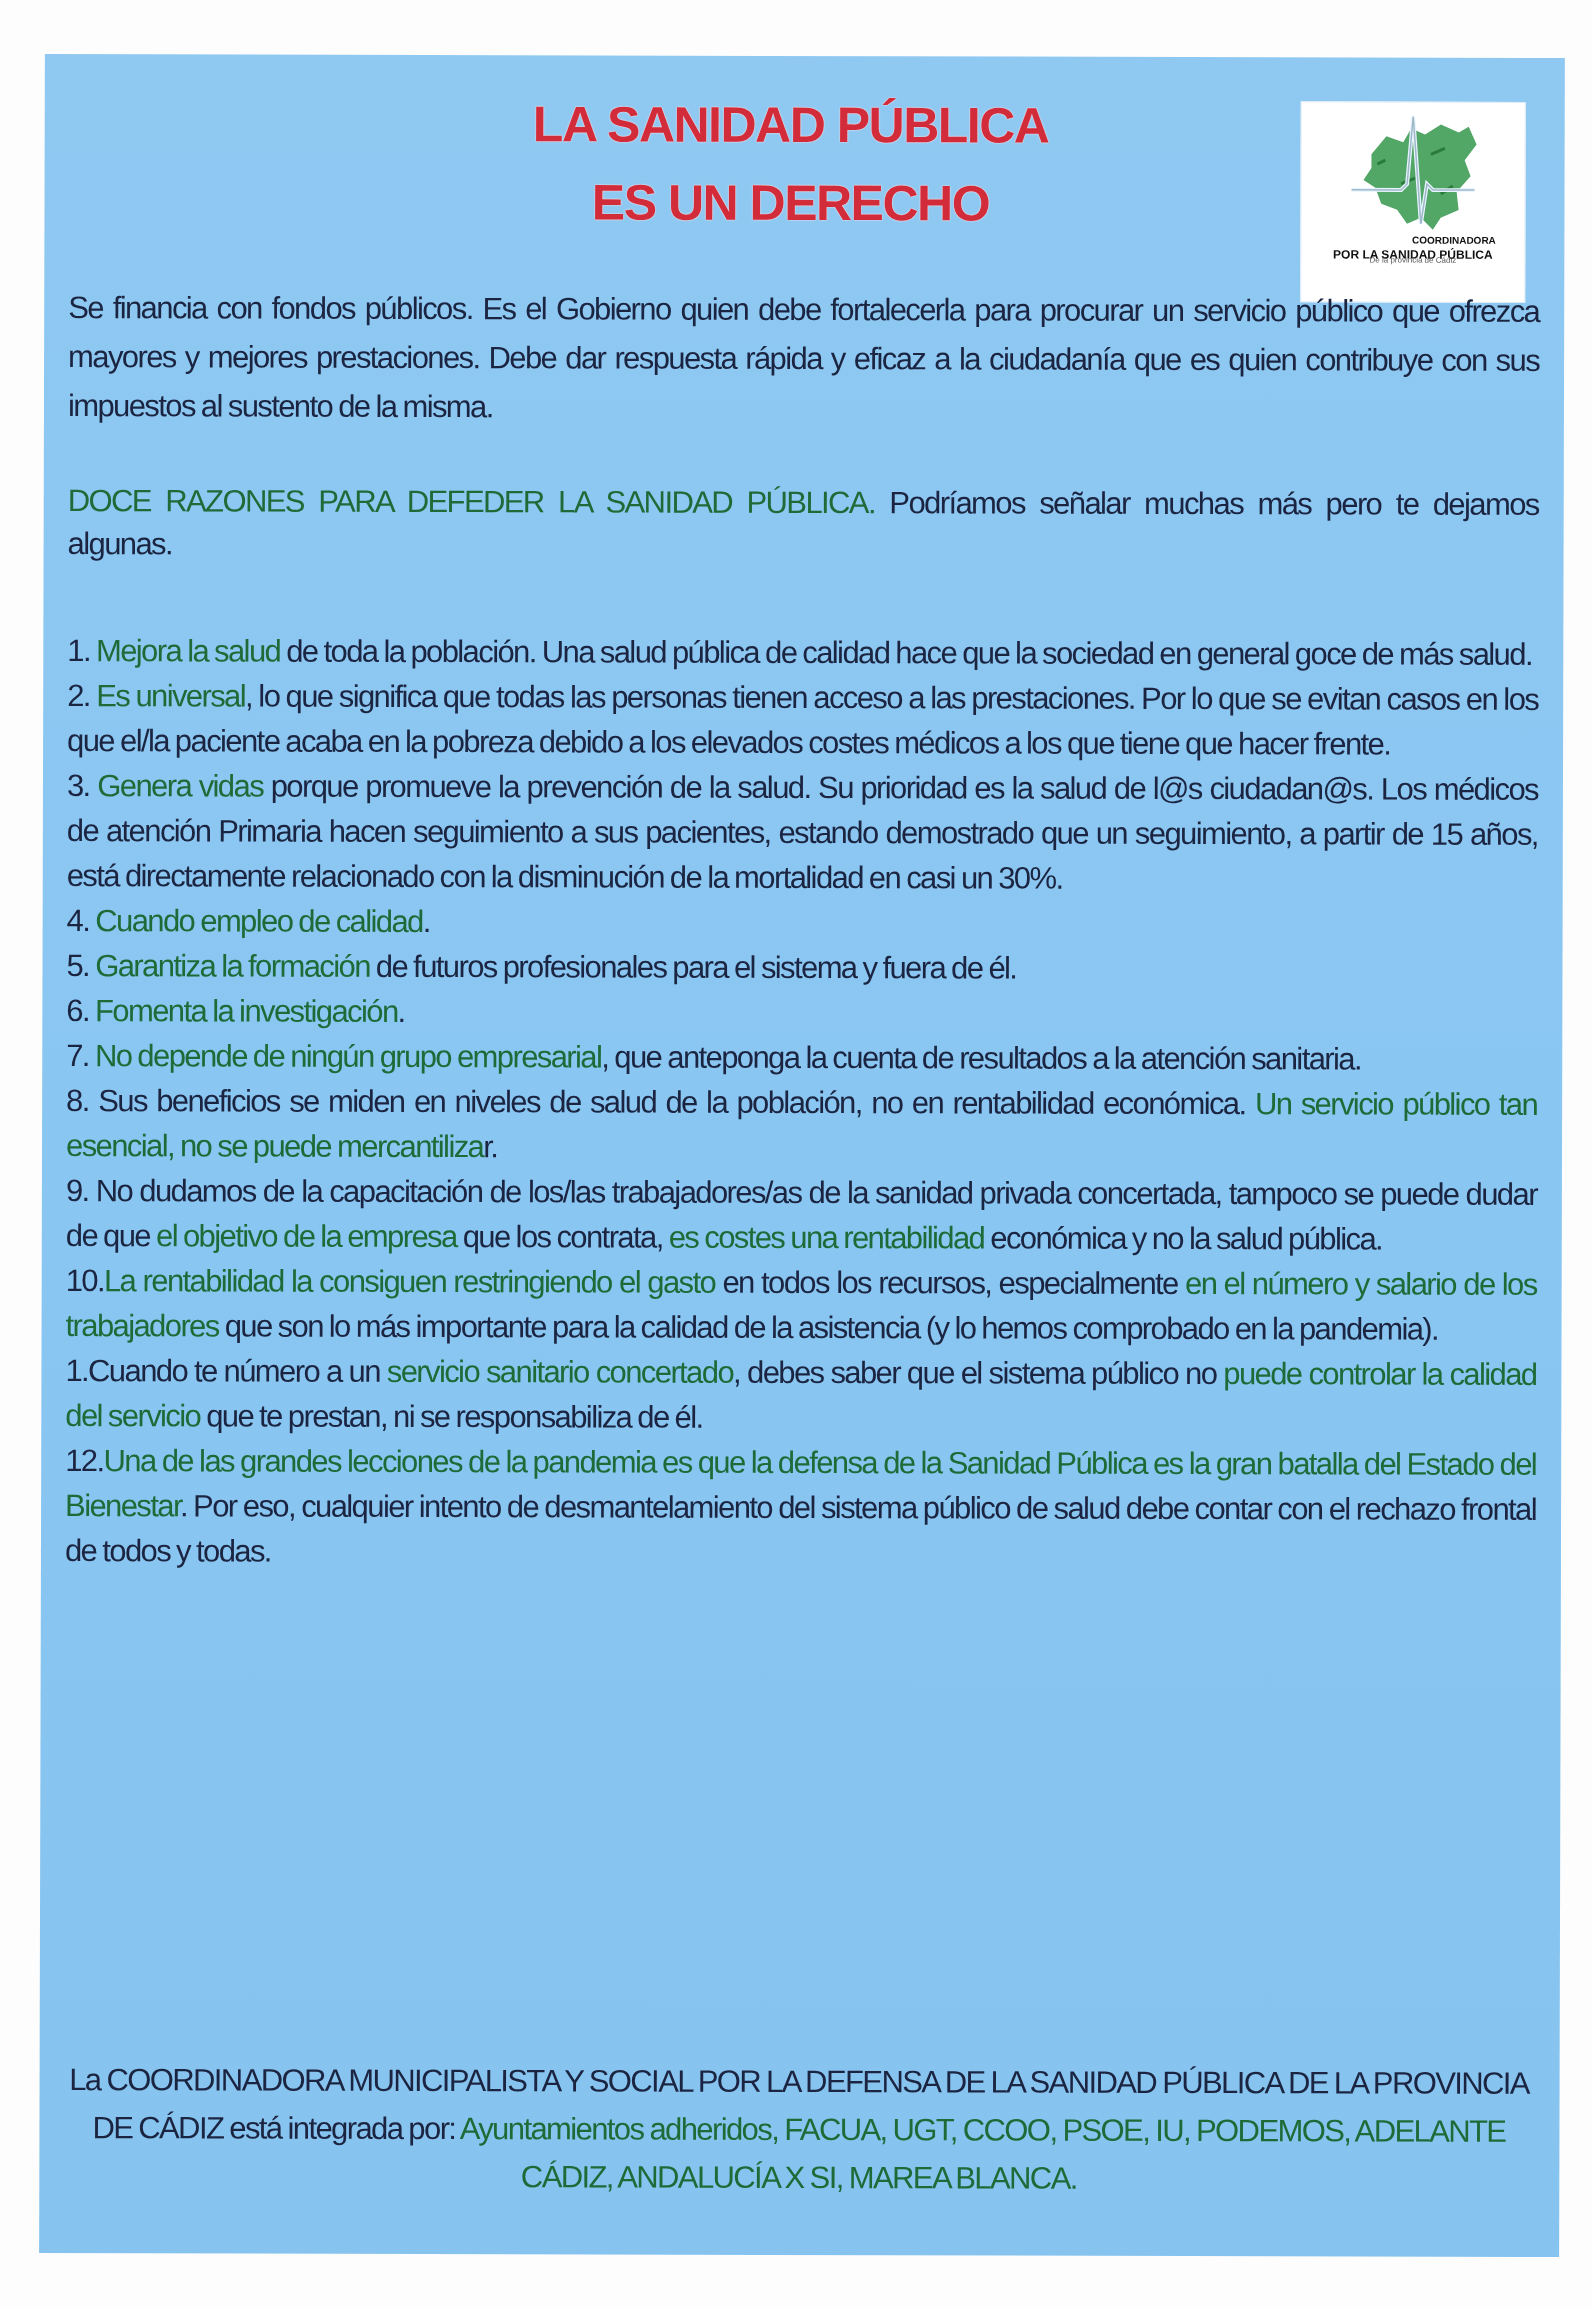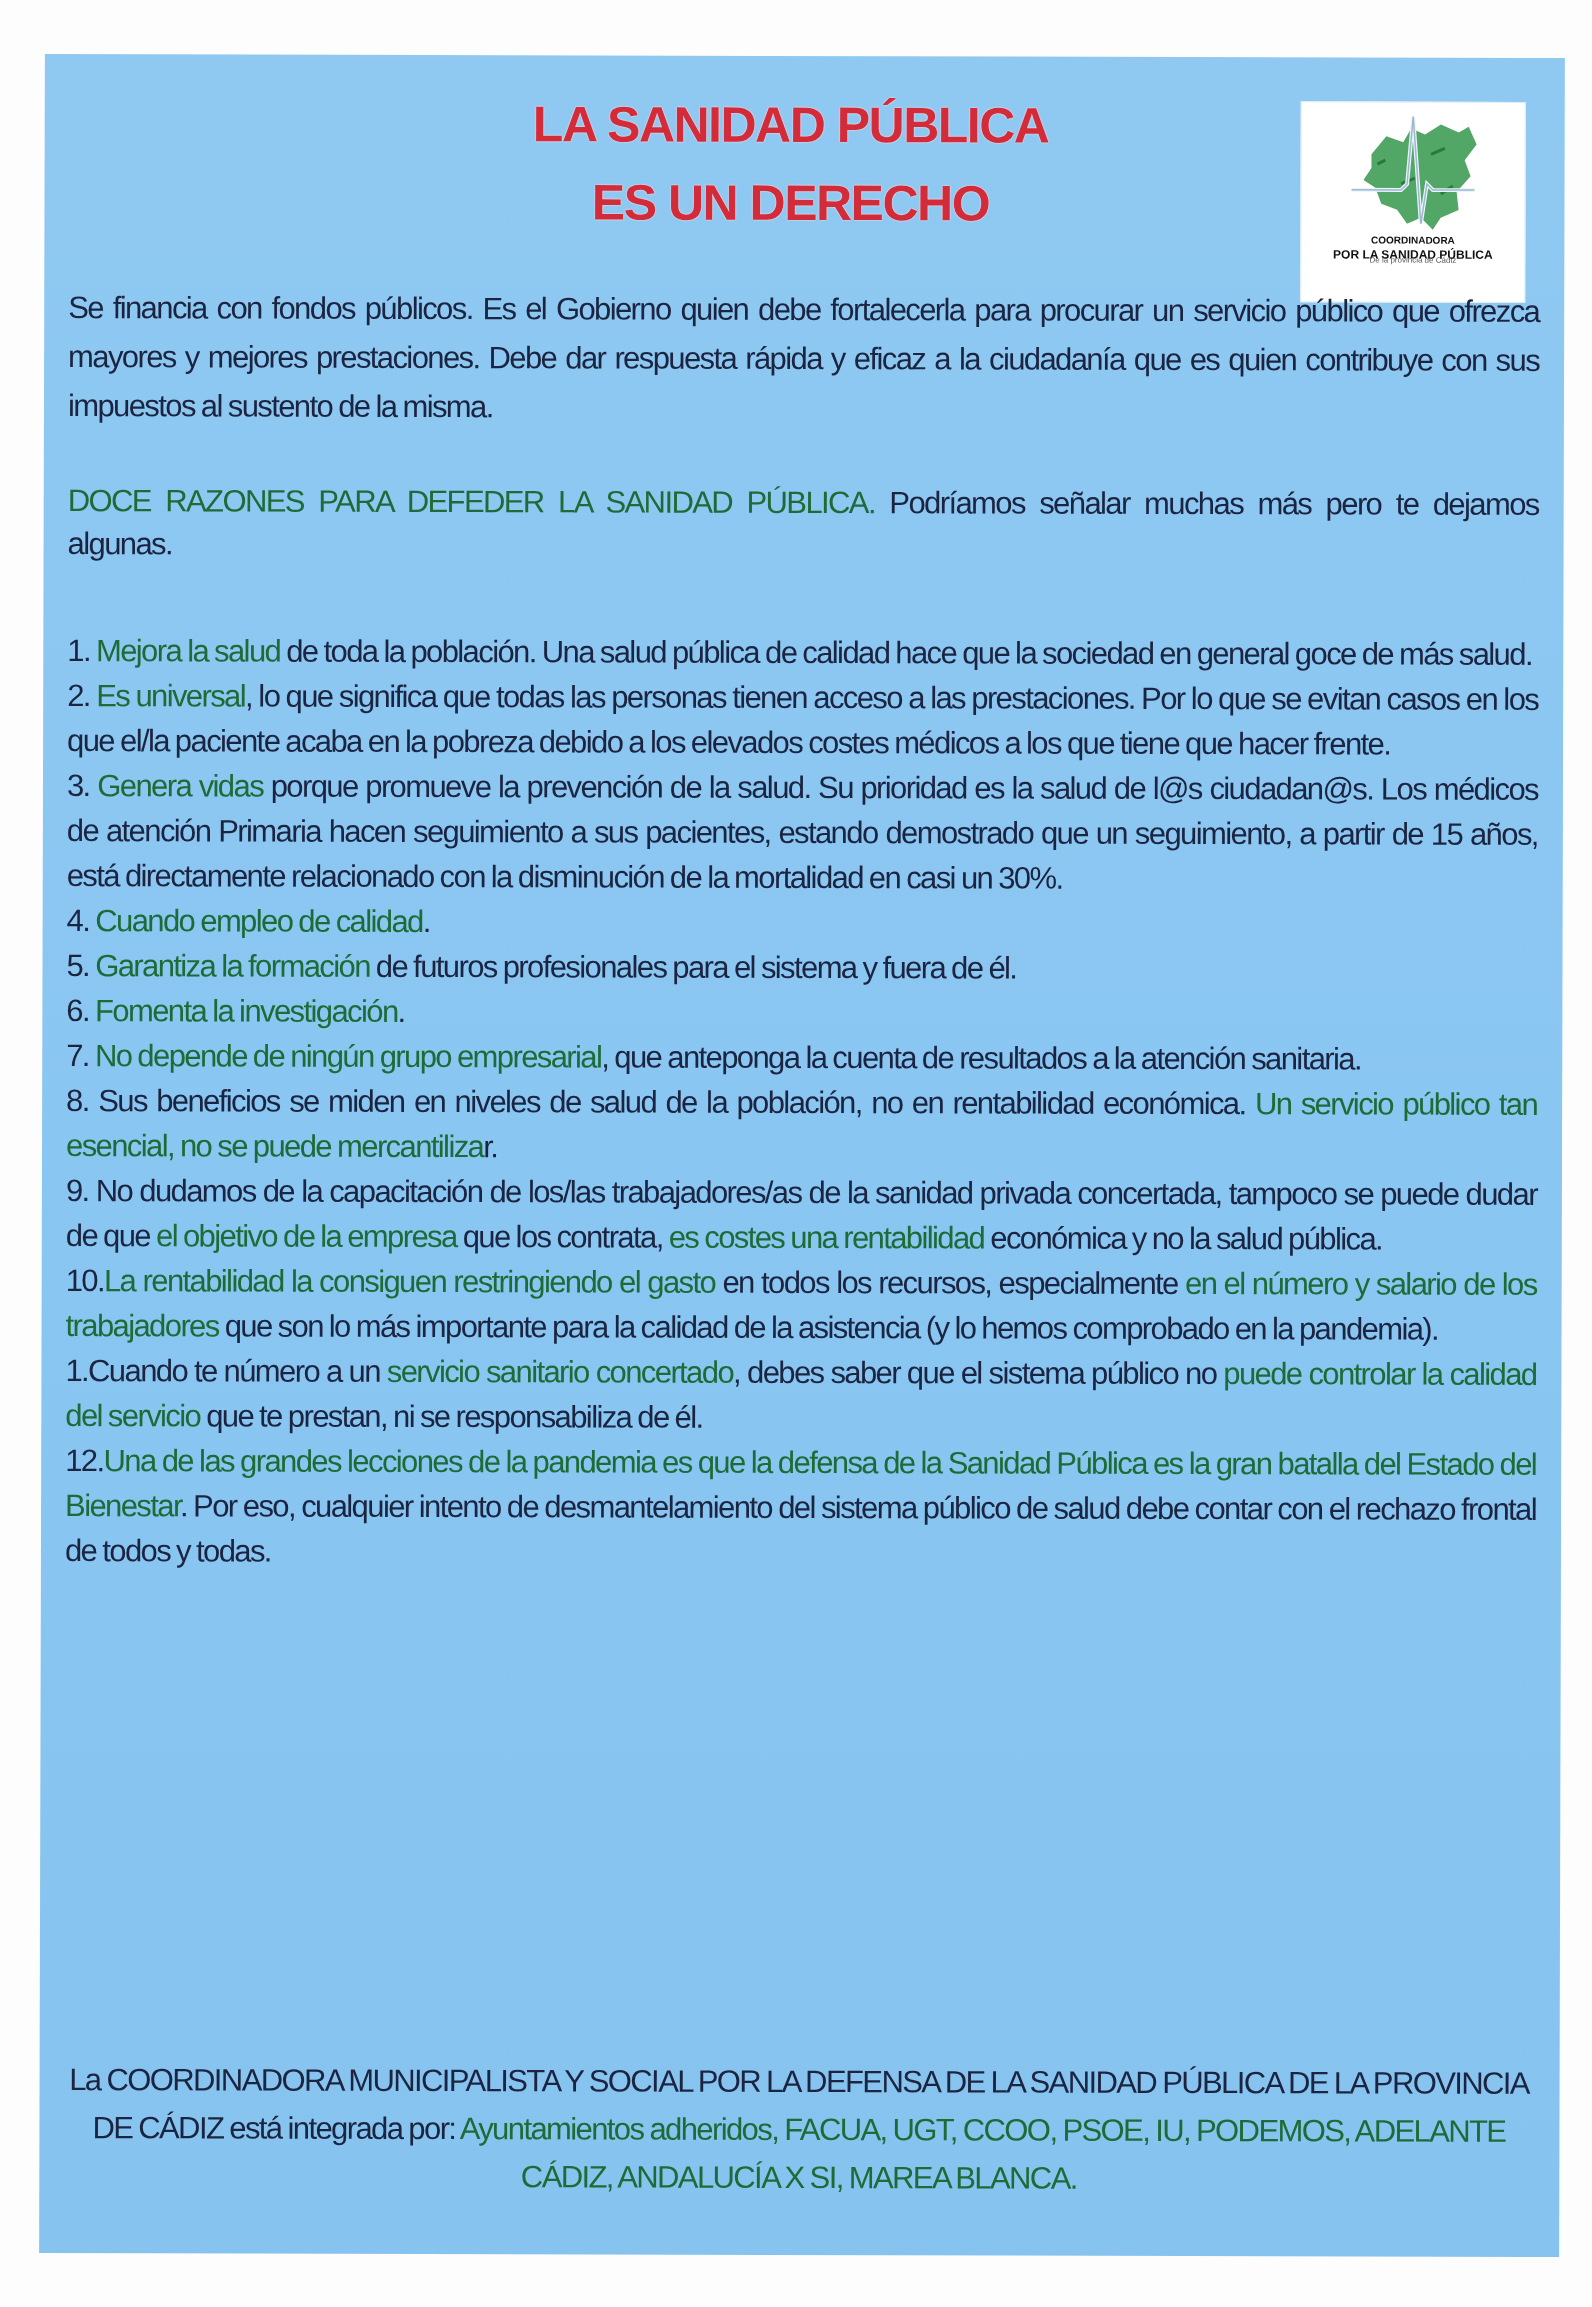--- a/index.html
+++ b/index.html
@@ -37,21 +37,21 @@
     border: 1px solid #e0ecf5;
   }
   .logo svg { position: absolute; left: 40px; top: 12px; }
   .logo-line {
     position: absolute; left: 0; width: 100%;
     text-align: center;
     font-weight: bold;
     color: #111111;
     font-family: "Liberation Sans", sans-serif;
   }
-  .logo-l1 { top: 132px; font-size: 10px; }
+  .logo-l1 { top: 132px; font-size: 10px; margin-left: 41px; }
   .logo-l2 { top: 145px; font-size: 12px; }
   .logo-l3 { top: 153px; font-size: 8px; font-weight: normal; color: #555; }
 
   .body-text {
     position: absolute;
     left: 24px; width: 1471px;
     color: #1b2440;
     font-size: 31px;
     letter-spacing: -1.6px;
     word-spacing: -1px;

